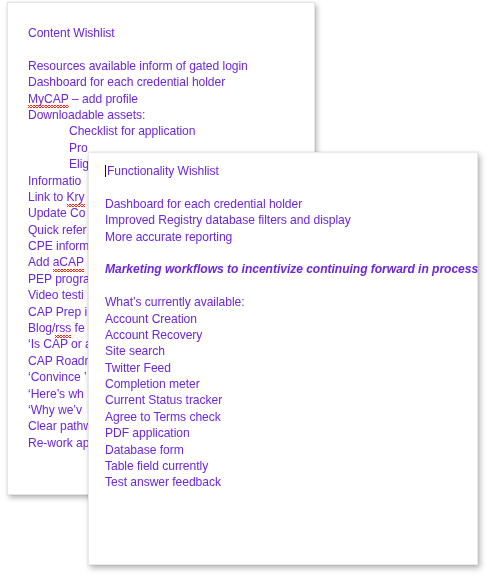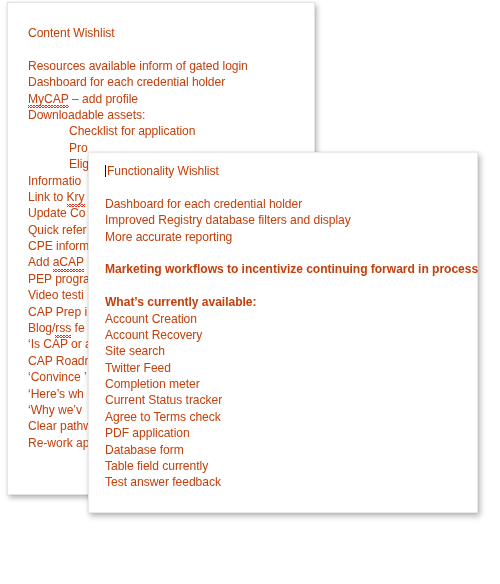--- a/index.html
+++ b/index.html
@@ -29,48 +29,48 @@
     height: 493px;
     border: 1px solid #e6e6e6;
     box-shadow: 2px 3px 5px rgba(0,0,0,0.28), 0 0 0 0.5px rgba(0,0,0,0.06);
     z-index: 1;
   }
 
   #slide-functionality {
     left: 88px;
     top: 152px;
     width: 390px;
-    height: 361px;
+    height: 413px;
     border: 1px solid #e9e9e9;
     box-shadow: 2px 3px 6px rgba(0,0,0,0.30), 0 0 0 0.5px rgba(0,0,0,0.06);
     z-index: 2;
   }
 
   
   .slide-body {
     position: absolute;
     left: 0; top: 0;
     width: 100%;
-    color: #c2410c;
+    color: #6d28d9;
     font-size: 12.1px;
     line-height: 16.4px;
     letter-spacing: -0.05px;
   }
 
   #content-body { padding: 22px 0 0 20px; }
   #functionality-body { padding: 10px 0 0 16px; }
 
   .line {
     white-space: pre;
     height: 16.4px;
   }
   .line.blank { height: 16.4px; }
   .indent { padding-left: 41px; }
-  .bold { font-weight: bold; }
-  .bolditalic { font-weight: bold; }
+  .bold { font-weight: normal; }
+  .bolditalic { font-weight: bold; font-style: italic; }
 
   
   .sq {
     position: relative;
     display: inline-block;
   }
   .sq::after {
     content: "";
     position: absolute;
     left: 0;

